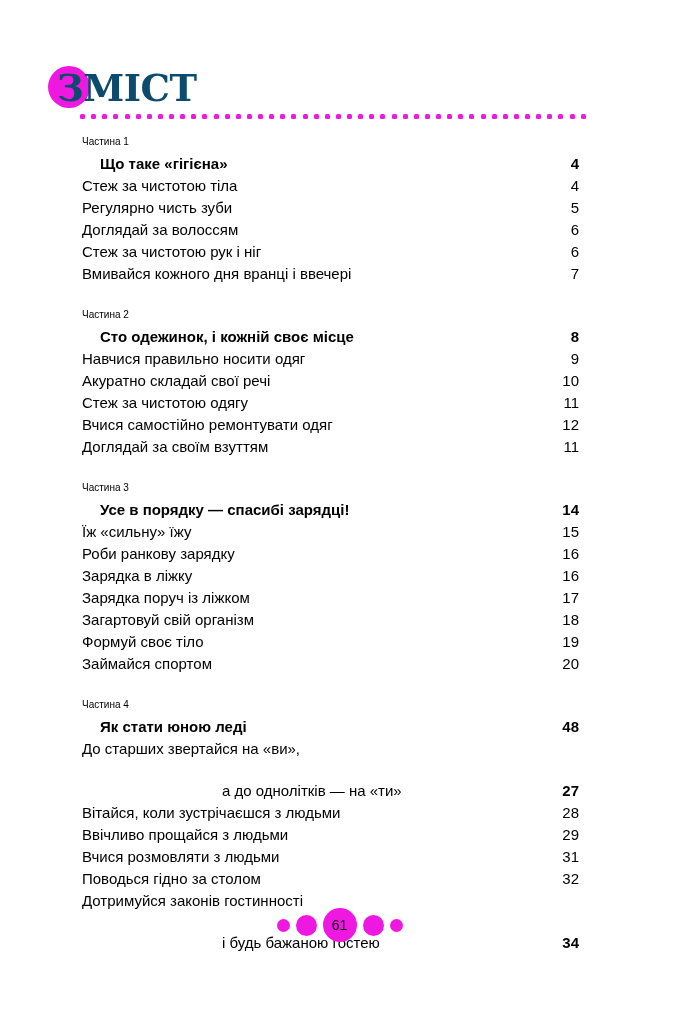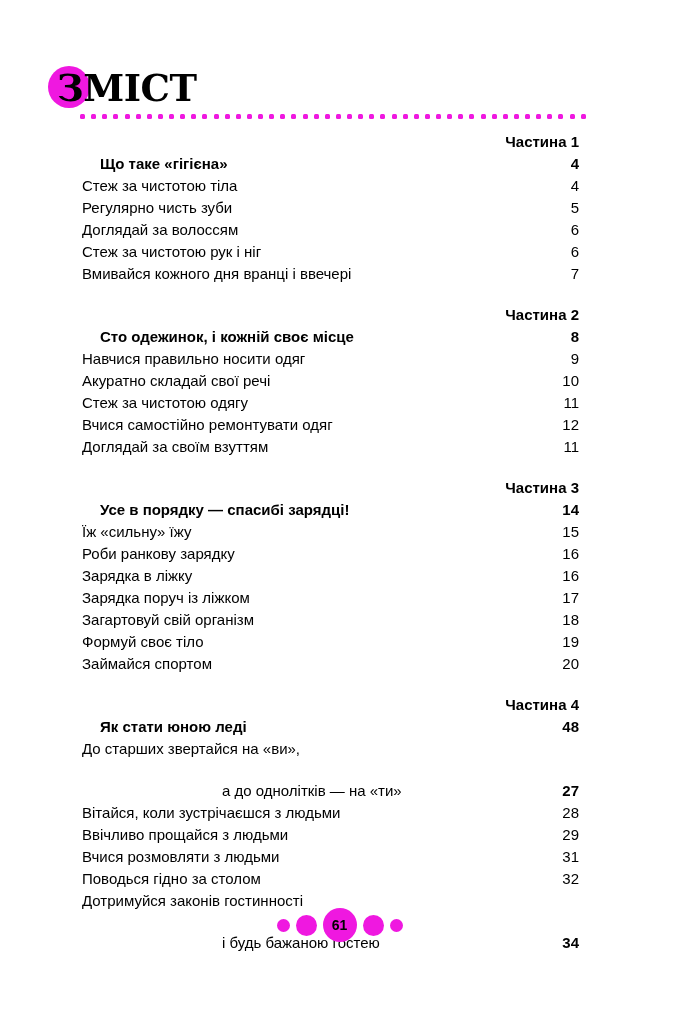--- a/index.html
+++ b/index.html
@@ -36,21 +36,21 @@
   .title-text {
     position: relative;
     z-index: 2;
     display: block;
     margin-left: 9px;
     font-family: "DejaVu Serif", "Liberation Serif", serif;
     font-weight: bold;
     font-size: 37px;
     line-height: 52px;
     letter-spacing: -0.5px;
-    color: #000000;
+    color: #0c4a6e;
     white-space: nowrap;
   }
 
   
   .dot-rule {
     position: absolute;
     left: 80px;
     top: 113px;
     width: 506px;
     height: 7px;
@@ -72,25 +72,24 @@
     left: 82px;
     top: 131px;
     width: 497px;
   }
   .toc-part {
     margin-bottom: 19px;
   }
   .toc-part:last-child { margin-bottom: 0; }
 
   .part-label {
-    font-size: 15px;
-    font-weight: bold;
+    font-size: 10px;
+    font-weight: normal;
     line-height: 22px;
     white-space: nowrap;
-    text-align: right;
   }
 
   .entry {
     display: flex;
     align-items: baseline;
     line-height: 22px;
     font-size: 15px;
   }
   .entry .title {
     flex: 1 1 auto;
@@ -155,21 +154,21 @@
   .folio .b-md { width: 21px; height: 21px; }
   .folio .b-lg {
     width: 34px;
     height: 34px;
     display: flex;
     align-items: center;
     justify-content: center;
   }
   .folio .folio-num {
     font-size: 14px;
-    font-weight: bold;
+    font-weight: normal;
     color: #000000;
     line-height: 1;
   }
 </style>
 </head>
 <body>
 
 <div class="title-block">
   <span class="title-circle"></span>
   <span class="title-text">ЗМІСТ</span>

